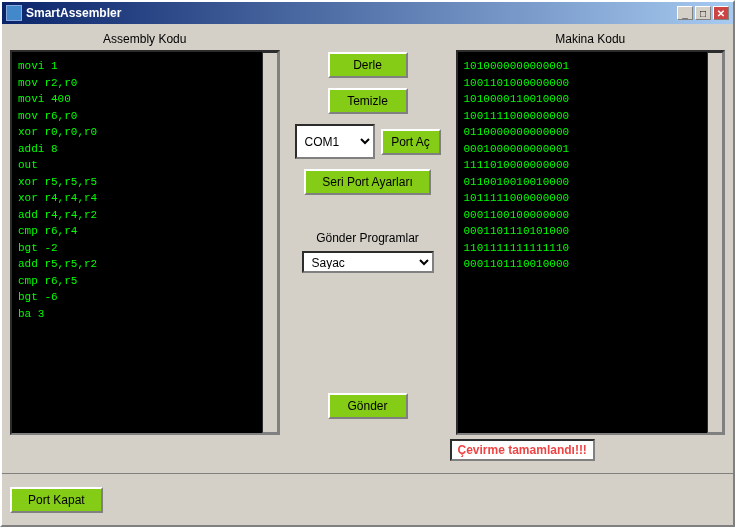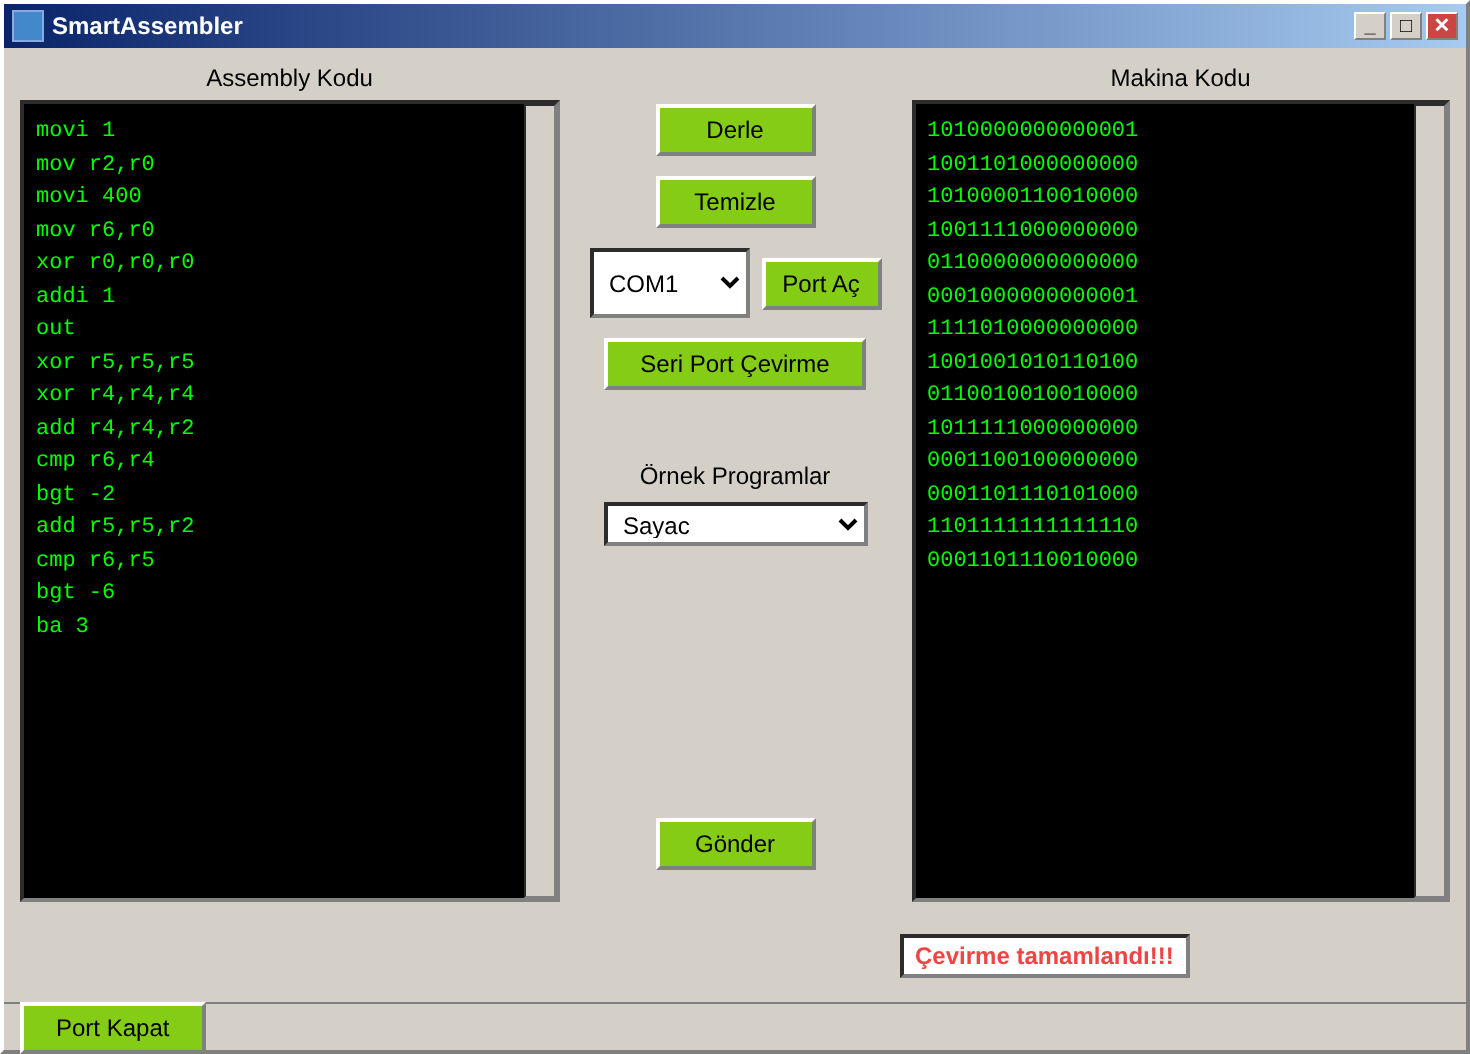--- a/index.html
+++ b/index.html
@@ -62,21 +62,21 @@
       cursor: pointer;
       color: #000;
       font-weight: bold;
     }
     .title-btn.close { background: #cc4444; color: white; }
     .content {
       flex: 1;
       padding: 8px;
       display: flex;
       flex-direction: column;
-      gap: 12px;
+      gap: 0;
     }
     .main-area {
       display: flex;
       flex-direction: row;
       gap: 8px;
       flex: 1;
     }
     .panel-label {
       text-align: center;
       font-size: 12px;
@@ -141,21 +141,21 @@
     }
     .sample-select {
       background: #ffffff;
       border: 2px inset #808080;
       padding: 2px 4px;
       font-size: 12px;
       width: 132px;
       height: 22px;
     }
     .bottom-bar {
-      height: 24px;
+      height: 52px;
       display: flex;
       align-items: center;
       padding: 4px 8px;
       border-top: 1px solid #808080;
       flex-shrink: 0;
     }
     .scrollbar-area {
       width: 16px;
       background: #d4d0c8;
       border: 1px inset #808080;
@@ -184,21 +184,21 @@
 
       <div class="code-panel">
         <div class="panel-label">Assembly Kodu</div>
         <div class="code-area">
           <div id="assembly-lines">
               <div>movi 1</div>
               <div>mov r2,r0</div>
               <div>movi 400</div>
               <div>mov r6,r0</div>
               <div>xor r0,r0,r0</div>
-              <div>addi 1</div>
+              <div>addi 8</div>
               <div>out</div>
               <div>xor r5,r5,r5</div>
               <div>xor r4,r4,r4</div>
               <div>add r4,r4,r2</div>
               <div>cmp r6,r4</div>
               <div>bgt -2</div>
               <div>add r5,r5,r2</div>
               <div>cmp r6,r5</div>
               <div>bgt -6</div>
               <div>ba 3</div>
@@ -214,24 +214,24 @@
         <div class="port-row">
           <select class="win-select">
             <option>COM1</option>
             <option>COM2</option>
             <option>COM3</option>
             <option>COM4</option>
           </select>
           <button class="win-button" style="min-width:60px;padding:4px 8px;">Port Aç</button>
         </div>
 
-        <button class="win-button" style="min-width:120px;">Seri Port Çevirme</button>
+        <button class="win-button" style="min-width:120px;">Seri Port Ayarları</button>
 
         <div style="margin-top:16px;width:100%;display:flex;flex-direction:column;align-items:center;gap:6px;">
-          <div class="section-label">Örnek Programlar</div>
+          <div class="section-label">Gönder Programlar</div>
           <select class="sample-select">
             <option>Sayac</option>
             <option>Fibonacci</option>
             <option>Siralama</option>
           </select>
         </div>
 
         <div style="flex:1;"></div>
         <button class="win-button" style="min-width:80px;margin-bottom:16px;">Gönder</button>
       </div>
@@ -240,21 +240,20 @@
         <div class="panel-label">Makina Kodu</div>
         <div class="code-area">
           <div id="machine-lines">
               <div>1010000000000001</div>
               <div>1001101000000000</div>
               <div>1010000110010000</div>
               <div>1001111000000000</div>
               <div>0110000000000000</div>
               <div>0001000000000001</div>
               <div>1111010000000000</div>
-              <div>1001001010110100</div>
               <div>0110010010010000</div>
               <div>1011111000000000</div>
               <div>0001100100000000</div>
               <div>0001101110101000</div>
               <div>1101111111111110</div>
               <div>0001101110010000</div>
             </div>
           <div class="scrollbar-area" style="position:absolute;right:0;top:0;bottom:0;width:16px;"></div>
         </div>
       </div>

